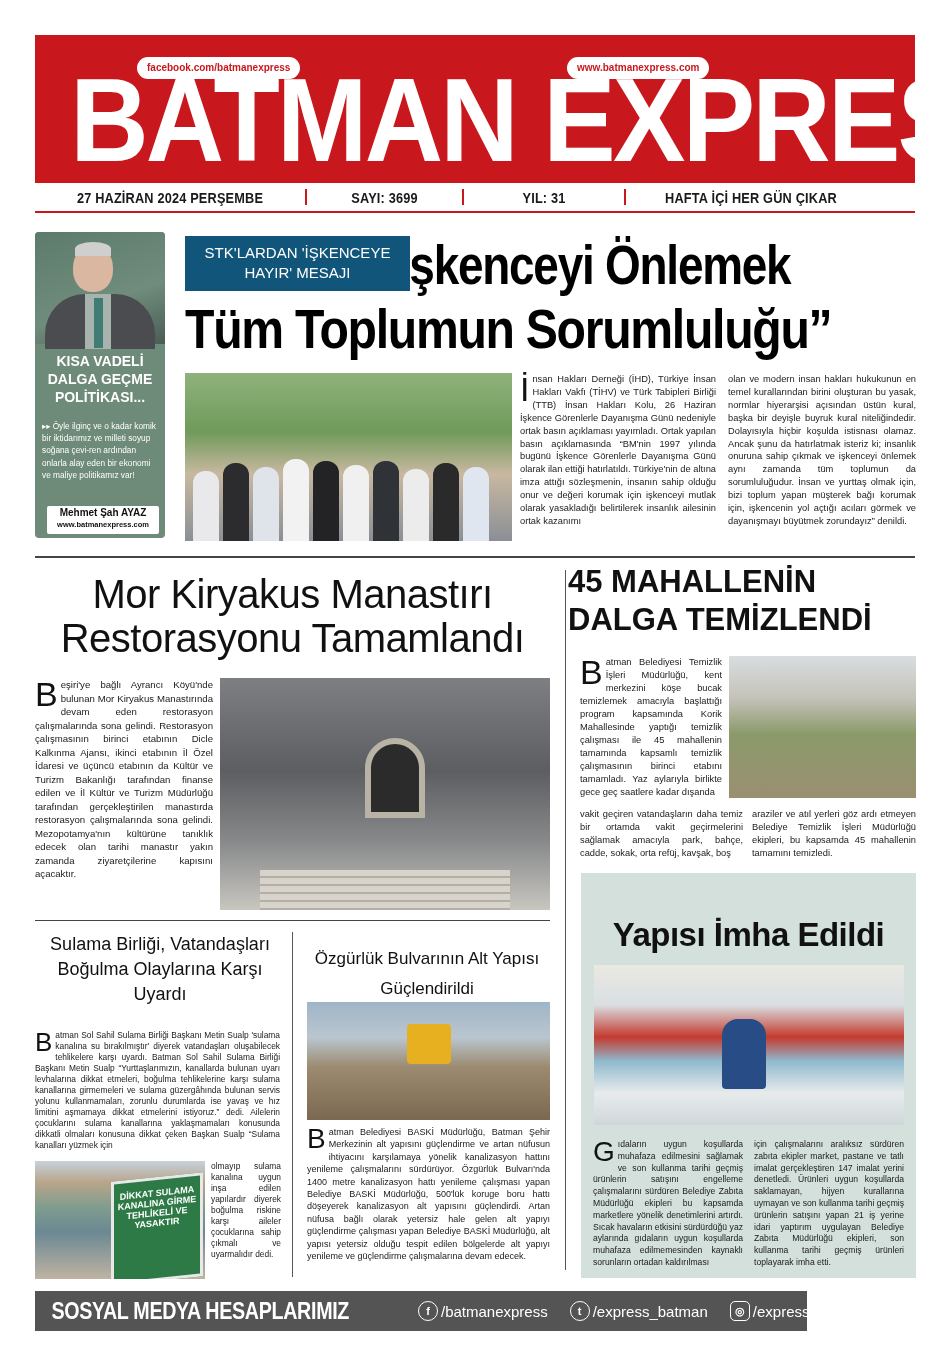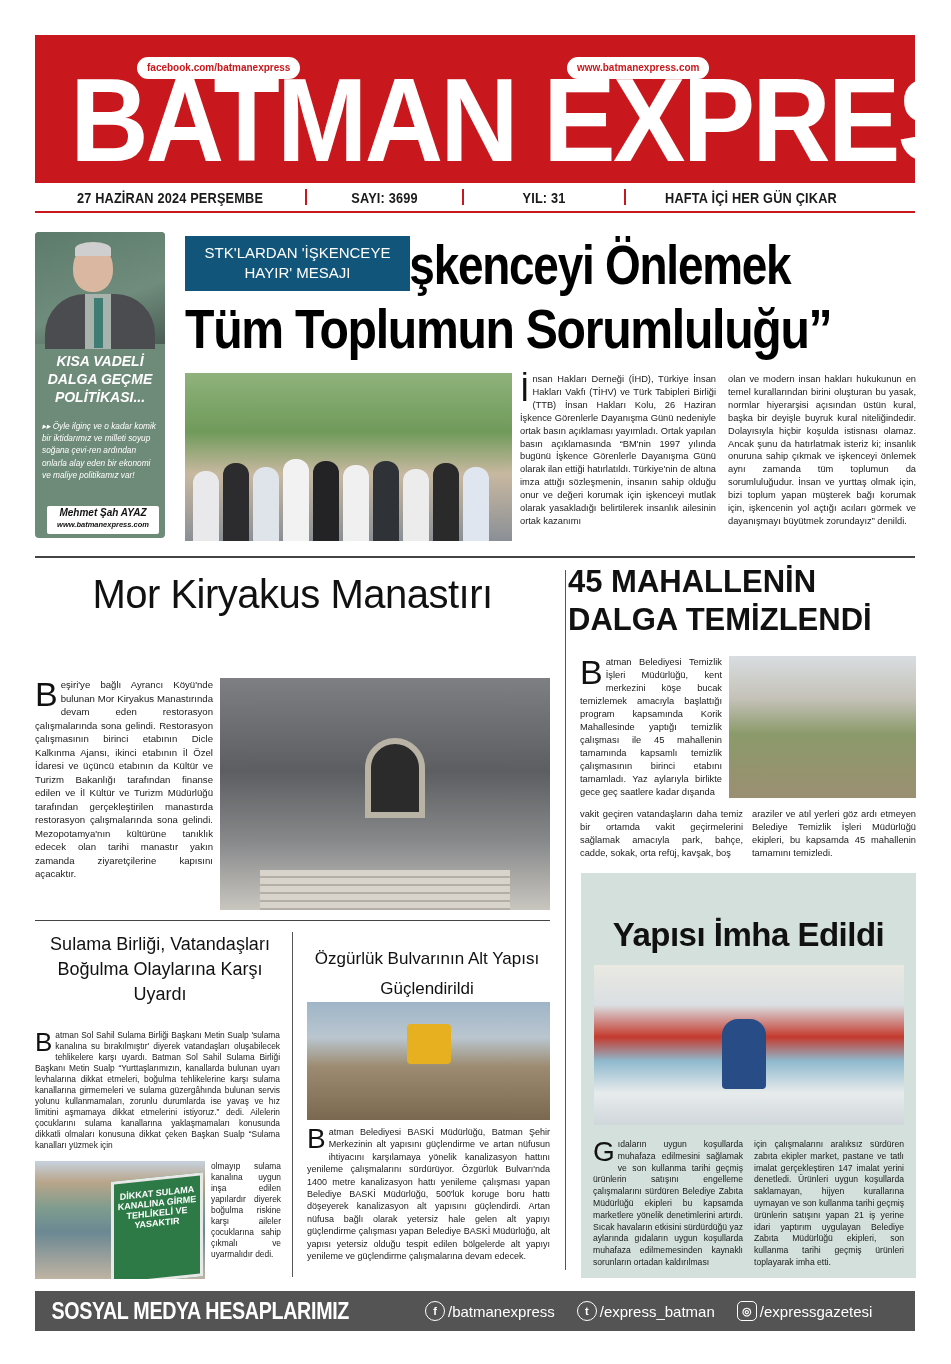--- a/index.html
+++ b/index.html
@@ -15,21 +15,21 @@
     font-weight: 700; font-size: 10px; line-height: 22px; padding: 0 10px; white-space: nowrap; }
   .pill.fb { left: 102px; }
   .pill.web { left: 532px; }
   .infobar { position: absolute; left: 35px; top: 183px; width: 880px; height: 30px; background: #fff;
     border-bottom: 2px solid #c8181d; display: flex; align-items: center; font-weight: 700; font-size: 15px;
     letter-spacing: 0.2px; color: #1a1a1a; }
   .infobar .cell { text-align: center; white-space: nowrap; transform: scaleX(0.85); }
   .infobar .sep { width: 2px; height: 16px; background: #c8181d; }
 
   
-  .columnist { position: absolute; left: 35px; top: 232px; width: 130px; height: 306px; background: #6e8a78; border-radius: 4px; overflow: hidden; font-style: italic; }
+  .columnist { position: absolute; left: 35px; top: 232px; width: 130px; height: 306px; background: #6e8a78; border-radius: 4px; overflow: hidden; }
   .col-photo { position: absolute; left: 0; top: 0; width: 130px; height: 112px;
     background: linear-gradient(160deg, #5d7b6b 0%, #6f8c7c 60%, #4a5d55 100%); }
   .col-photo .head { position: absolute; left: 38px; top: 12px; width: 40px; height: 48px; border-radius: 50% 50% 45% 45%; background: #d9b7a0; }
   .col-photo .hair { position: absolute; left: 40px; top: 10px; width: 36px; height: 14px; border-radius: 50% 50% 0 0; background: #cfcfcf; }
   .col-photo .suit { position: absolute; left: 10px; top: 62px; width: 110px; height: 55px; border-radius: 40px 40px 0 0; background: #4b4c4f; }
   .col-photo .shirt { position: absolute; left: 50px; top: 62px; width: 26px; height: 55px; background: #a7b3ac; }
   .col-photo .tie { position: absolute; left: 59px; top: 66px; width: 9px; height: 50px; background: #3f7d74; }
   .col-headline { position: absolute; left: 6px; top: 120px; width: 118px; text-align: center; color: #fff; font-weight: 700; font-size: 14px; line-height: 18px; }
   .col-text { position: absolute; left: 7px; top: 188px; width: 118px; color: #fff; font-size: 8.3px; line-height: 12.2px; }
   .col-author { position: absolute; left: 12px; top: 274px; width: 112px; height: 28px; background: #fff; border-radius: 2px; text-align: center; }
@@ -74,21 +74,21 @@
   .ph-ozg .exc { position: absolute; left: 100px; top: 22px; width: 44px; height: 40px; background: #e6b021; border-radius: 4px; }
 
   .box-imha { position: absolute; left: 581px; top: 873px; width: 335px; height: 405px; background: #d3e0dc; }
   .h-imha1 { position: absolute; left: 0; top: 8px; width: 335px; text-align: center; font-weight: 700; font-size: 22px; line-height: 28px; color: #111; letter-spacing: -0.3px; }
   .h-imha2 { position: absolute; left: 0; top: 40px; width: 335px; text-align: center; font-weight: 700; font-size: 33px; line-height: 44px; color: #111; letter-spacing: -0.5px; }
   .ph-imha { left: 13px; top: 92px; width: 310px; height: 160px;
     background: linear-gradient(180deg, #eae9e2 0%, #dadfe3 25%, #c43a2e 45%, #8fb9cd 60%, #e7ebec 80%, #d0d7db 100%); }
   .ph-imha .man { position: absolute; left: 128px; top: 54px; width: 44px; height: 70px; background: #274c86; border-radius: 16px 16px 4px 4px; }
 
   
-  .footer { position: absolute; left: 35px; top: 1291px; width: 880px; height: 40px; background: #545454; display: flex; align-items: center; color: #fff; }
+  .footer { position: absolute; left: 35px; top: 1291px; width: 772px; height: 40px; background: #545454; display: flex; align-items: center; color: #fff; }
   .footer .ttl { font-weight: 700; font-size: 24px; padding-left: 20px; letter-spacing: -0.4px; white-space: nowrap; transform: scaleX(0.82); transform-origin: left; width: 390px; }
   .soc { display: flex; align-items: center; font-size: 15px; margin-right: 22px; white-space: nowrap; }
   .soc .ic { width: 20px; height: 20px; border: 1.6px solid #fff; border-radius: 50%; display: inline-flex; align-items: center; justify-content: center; font-size: 11px; font-weight: 700; margin-right: 3px; }
   .soc .ic.sq { border-radius: 5px; }
 </style>
 </head>
 <body>
 
 <div class="masthead">
   <div class="mast-title">
@@ -145,20 +145,21 @@
 </div>
 <div class="body-txt" style="left:520px;top:373px;width:196px;">
   <span class="dropcap">İ</span><span>nsan Hakları Derneği (İHD), Türkiye İnsan Hakları Vakfı (TİHV) ve Türk Tabipleri Birliği (TTB) İnsan Hakları Kolu, 26 Haziran İşkence Görenlerle Dayanışma Günü nedeniyle ortak basın açıklaması yayımladı. Ortak yapılan basın açıklamasında “BM'nin 1997 yılında bugünü İşkence Görenlerle Dayanışma Günü olarak ilan ettiği hatırlatıldı. Türkiye'nin de altına imza attığı sözleşmenin, insanın sahip olduğu onur ve değeri korumak için işkenceyi mutlak olarak yasakladığı belirtilerek insanlık ailesinin ortak kazanımı</span>
 </div>
 <div class="body-txt" style="left:728px;top:373px;width:188px;">olan ve modern insan hakları hukukunun en temel kurallarından birini oluşturan bu yasak, normlar hiyerarşisi açısından üstün kural, başka bir deyişle buyruk kural niteliğindedir. Dolayısıyla hiçbir koşulda istisnası olamaz. Ancak şunu da hatırlatmak isteriz ki; insanlık onuruna sahip çıkmak ve işkenceyi önlemek aynı zamanda tüm toplumun da sorumluluğudur. İnsan ve yurttaş olmak için, bizi toplum yapan müşterek bağı korumak için, işkencenin yol açtığı acıları görmek ve dayanışmayı büyütmek zorundayız” denildi.</div>
 
 <div class="hr" style="left:35px;top:556px;width:880px;"></div>
 
 <div class="h-mor">
   <div>Mor Kiryakus Manastırı</div>
+  <div>Restorasyonu Tamamlandı</div>
 </div>
 <div class="body-txt" style="left:35px;top:678px;width:178px;font-size:9.6px;line-height:13.5px;">
   <span class="dropcap">B</span><span>eşiri'ye bağlı Ayrancı Köyü'nde bulunan Mor Kiryakus Manastırında devam eden restorasyon çalışmalarında sona gelindi. Restorasyon çalışmasının birinci etabının Dicle Kalkınma Ajansı, ikinci etabının İl Özel İdaresi ve üçüncü etabının da Kültür ve Turizm Bakanlığı tarafından finanse edilen ve İl Kültür ve Turizm Müdürlüğü tarafından gerçekleştirilen manastırda restorasyon çalışmalarında sona gelindi. Mezopotamya'nın kültürüne tanıklık edecek olan tarihi manastır yakın zamanda ziyaretçilerine kapısını açacaktır.</span>
 </div>
 <div class="photo ph-mor">
   <div class="arch"></div>
     <div class="steps"></div>
 </div>
 
 <div class="vr" style="left:565px;top:570px;height:700px;"></div>

